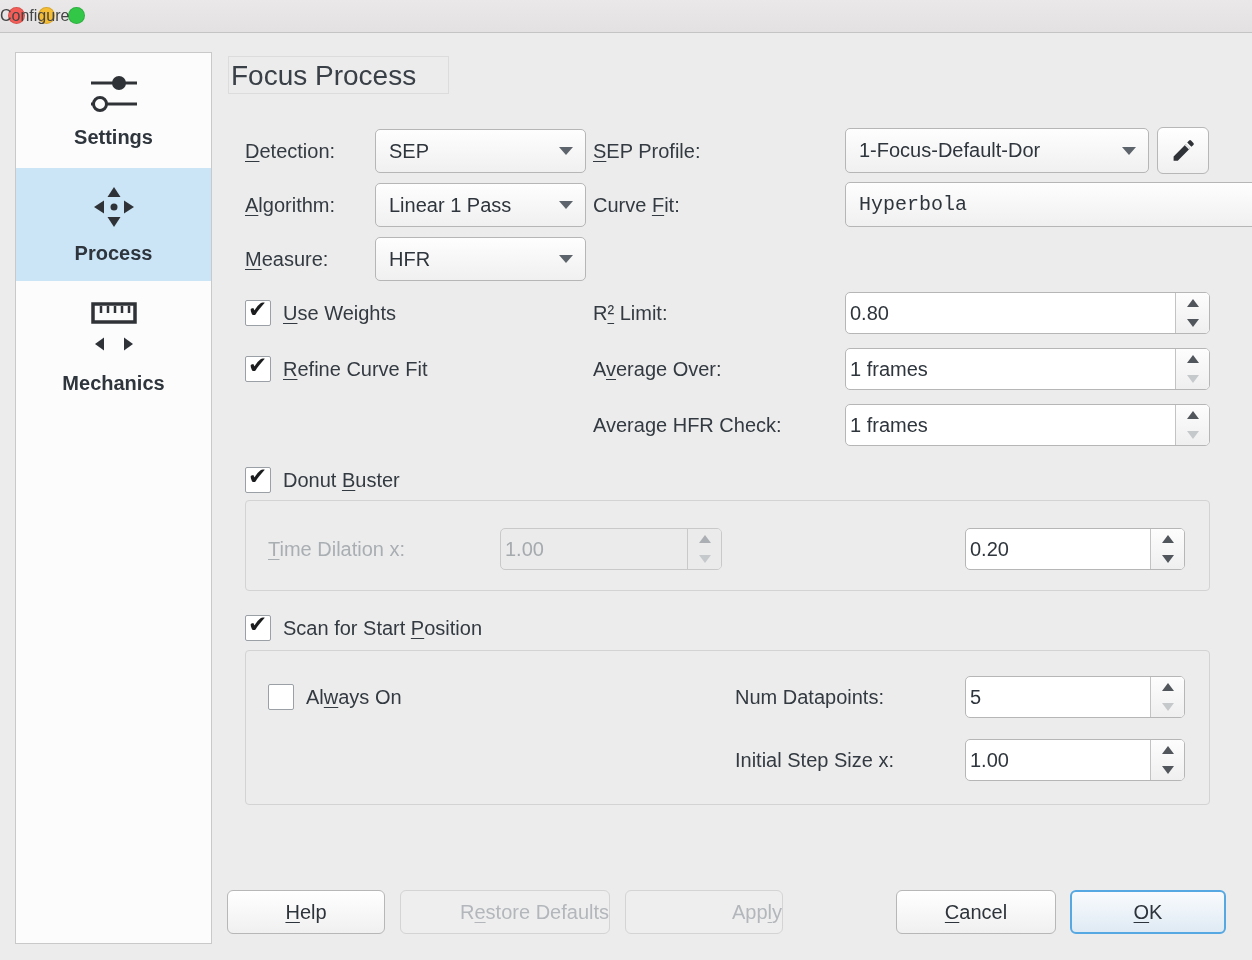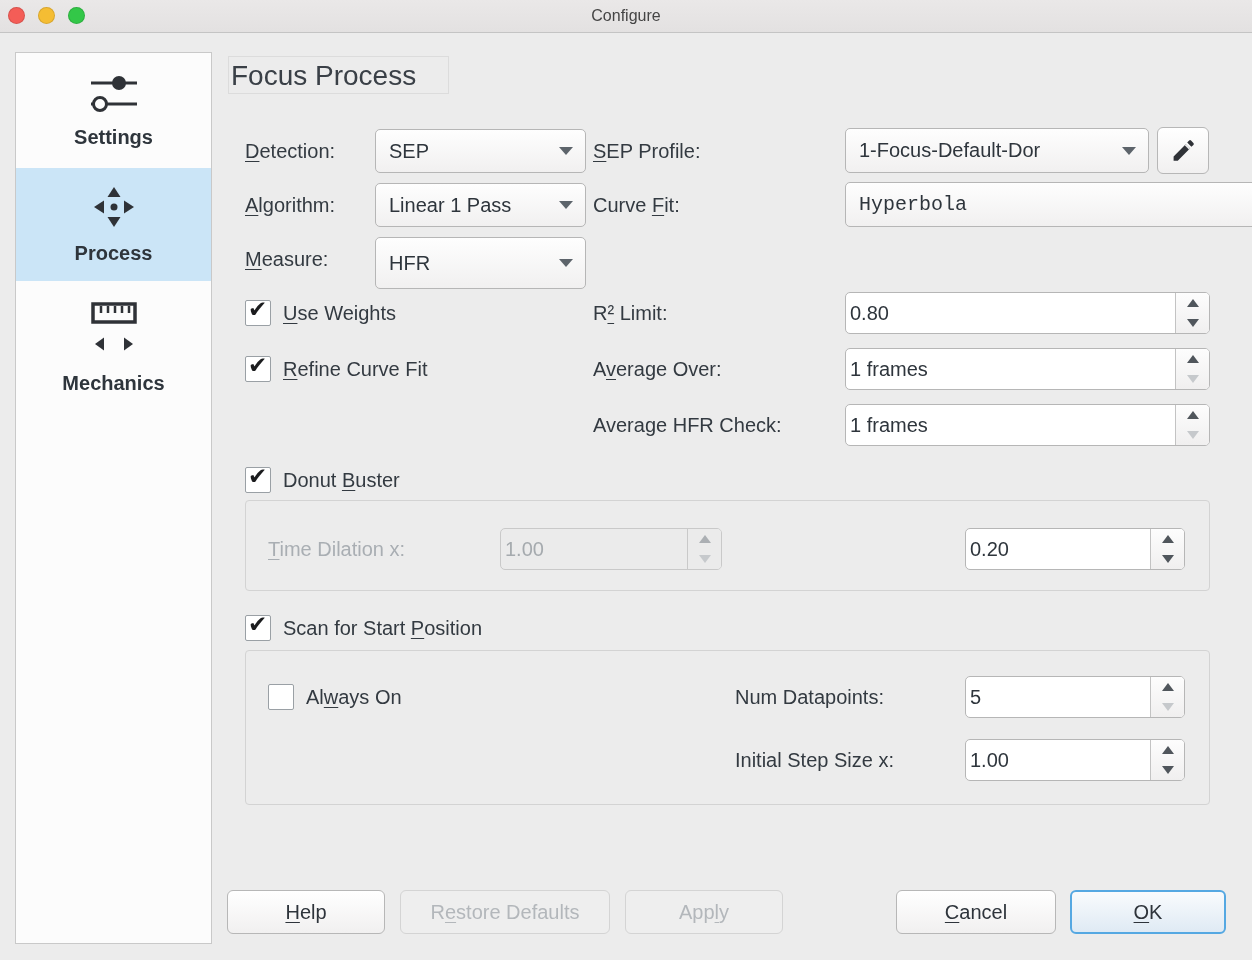--- a/index.html
+++ b/index.html
@@ -10,21 +10,21 @@
   
   .titlebar{position:absolute;left:0;top:0;width:1252px;height:32px;
             background:linear-gradient(#eae8e8,#e3e1e1);border-bottom:1px solid #c4c4c4;}
   .traffic{position:absolute;left:8px;top:7px;display:flex;gap:13px;}
   .light{width:17px;height:17px;border-radius:50%;display:inline-block;
          box-shadow:inset 0 0 0 1px rgba(0,0,0,0.12);}
   .light.red{background:var(--traffic-red,#f45d57);}
   .light.yellow{background:var(--traffic-yellow,#f5bd33);}
   .light.green{background:var(--traffic-green,#33c748);}
   .win-title{position:absolute;left:0;top:0;width:100%;height:32px;line-height:31px;
-             text-align:center;font-size:16px;color:#454545;}
+             text-align:left;font-size:16px;color:#454545;}
 
   
   .sidebar{position:absolute;left:15px;top:52px;width:197px;height:892px;
            background:#fcfcfc;border:1px solid #c9c9c9;box-sizing:border-box;}
   .side-item{display:flex;flex-direction:column;align-items:center;justify-content:center;
              gap:12px;cursor:default;}
   .side-item.selected{background:var(--accent-selection,#cbe5f7);}
   .si-settings{height:115px;}
   .si-process{height:113px;}
   .si-mechanics{height:132px;}
@@ -76,21 +76,21 @@
   .cb-label{font-size:20px;color:#333a41;white-space:nowrap;}
 
   
   .groupbox{position:absolute;border:1px solid #d3d3d3;border-radius:4px;box-sizing:border-box;}
 
   
   .btn{position:absolute;height:44px;box-sizing:border-box;border:1px solid #b7b7b7;
        border-radius:6px;background:linear-gradient(#ffffff,#f1f0f0);
        font-size:20px;color:#2e343b;display:flex;align-items:center;justify-content:center;
        cursor:default;white-space:nowrap;}
-  .btn.disabled{background:#eeeeee;border-color:#d4d4d4;color:#b3b7bb;}
+  .btn.disabled{background:#eeeeee;border-color:#d4d4d4;color:#b3b7bb;justify-content:flex-end;}
   .btn.default{border:2px solid var(--ok-border,#55a8e2);
                background:linear-gradient(#f9fbfd,#dfeaf4);}
   .btn.icon-btn{width:52px;}
 </style>
 </head>
 <body>
 
 <div class="window">
 
   <div class="titlebar">
@@ -171,21 +171,21 @@
       <span class="combo-val">Linear 1 Pass</span>
       <span class="caret"></span>
     </div>
     <div class="label" style="left:593px;top:183px;line-height:44px;">Curve <u>F</u>it:</div>
     <div class="combo" style="left:845px;top:182px;width:440px;height:45px;font-family:Liberation Mono, monospace;">
       <span class="combo-val">Hyperbola</span>
       <span class="caret"></span>
     </div>
 
     <div class="label" style="left:245px;top:237px;line-height:44px;"><u>M</u>easure:</div>
-    <div class="combo" style="left:375px;top:237px;width:211px;height:52px;">
+    <div class="combo" style="left:375px;top:237px;width:211px;height:44px;">
       <span class="combo-val">HFR</span>
       <span class="caret"></span>
     </div>
 
     <div class="cbrow" style="left:245px;top:300px;">
       <span class="checkbox checked">
         <span class="tick">✔</span>
       </span>
       <span class="cb-label"><u>U</u>se Weights</span>
     </div>

